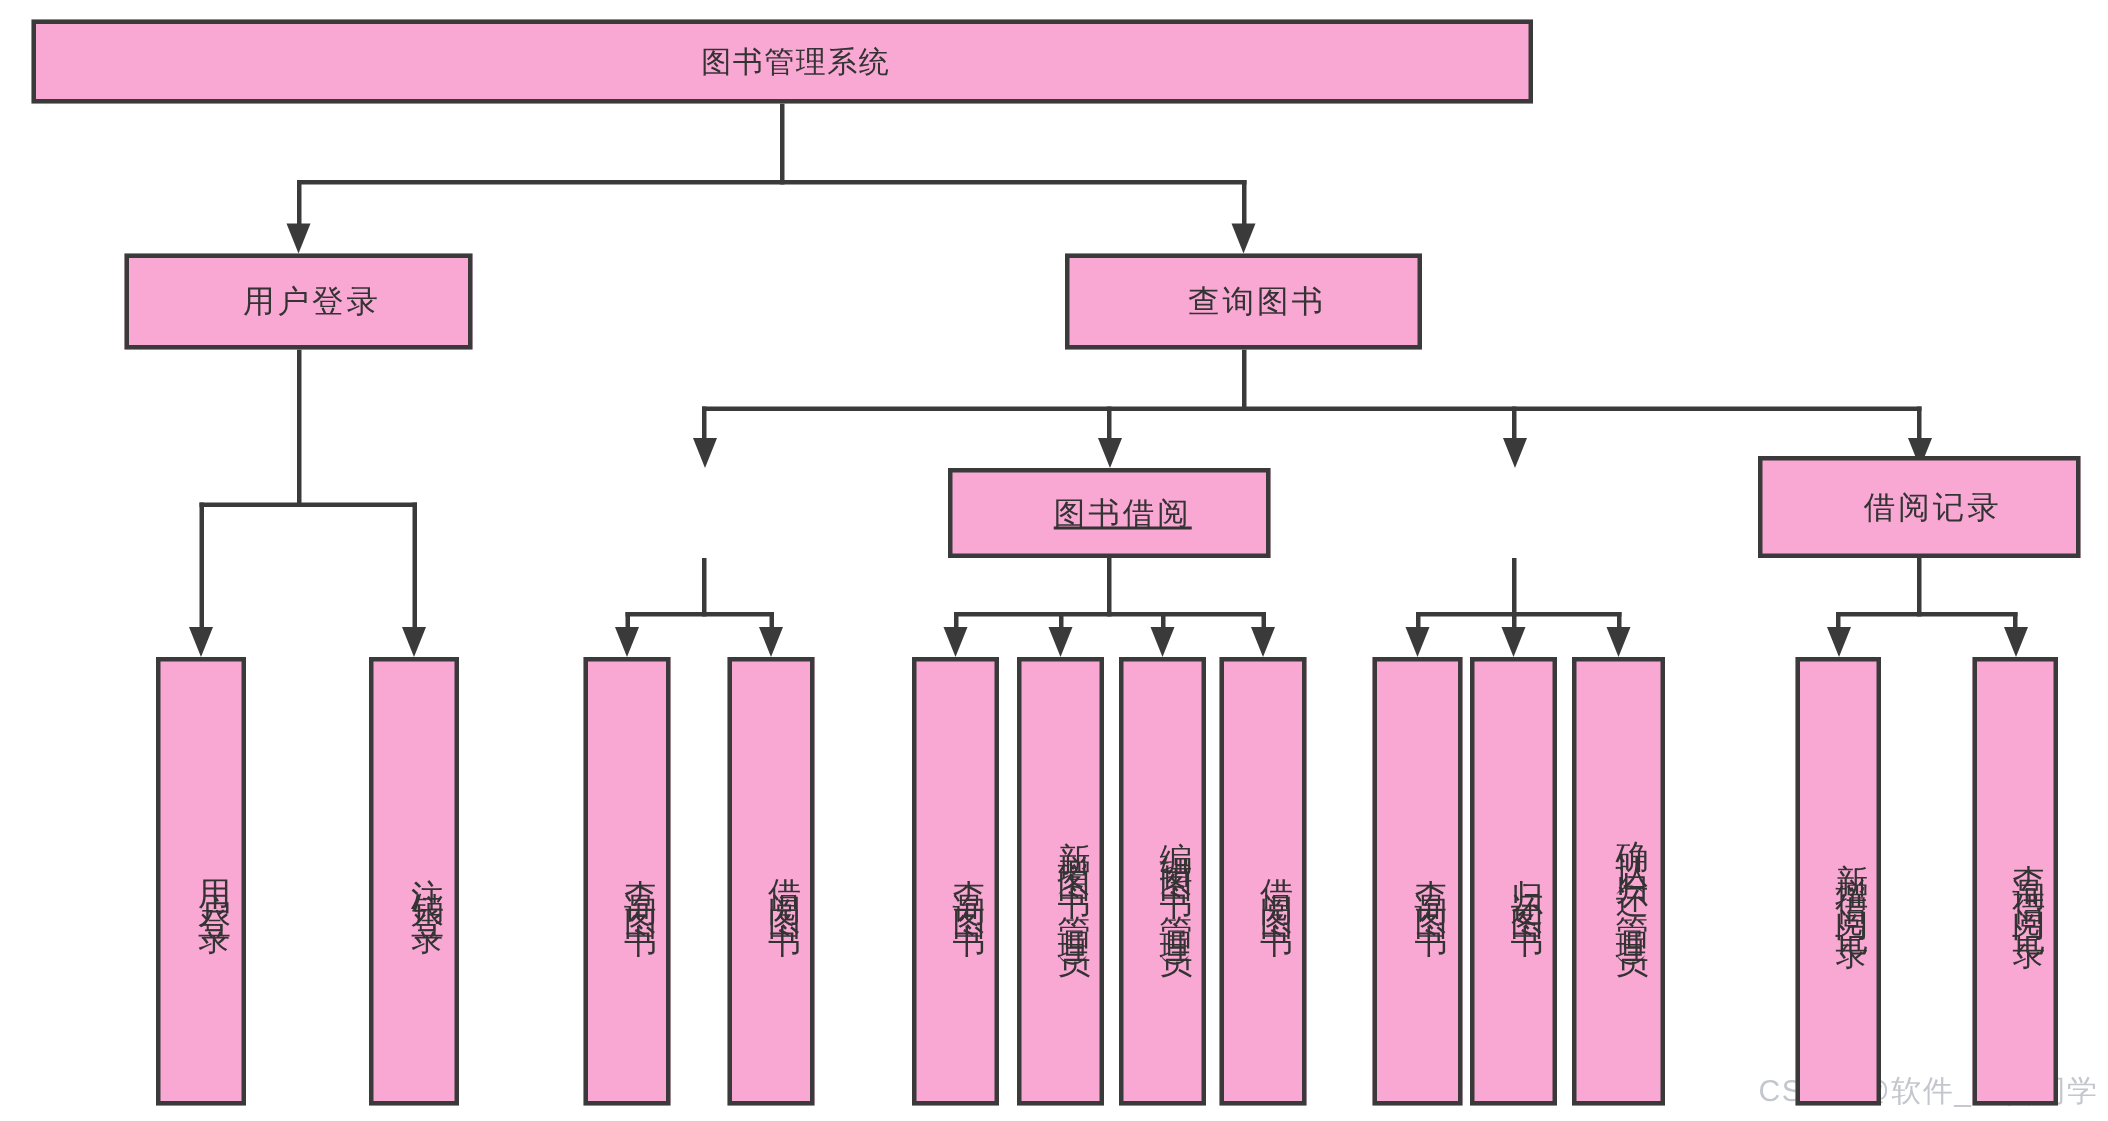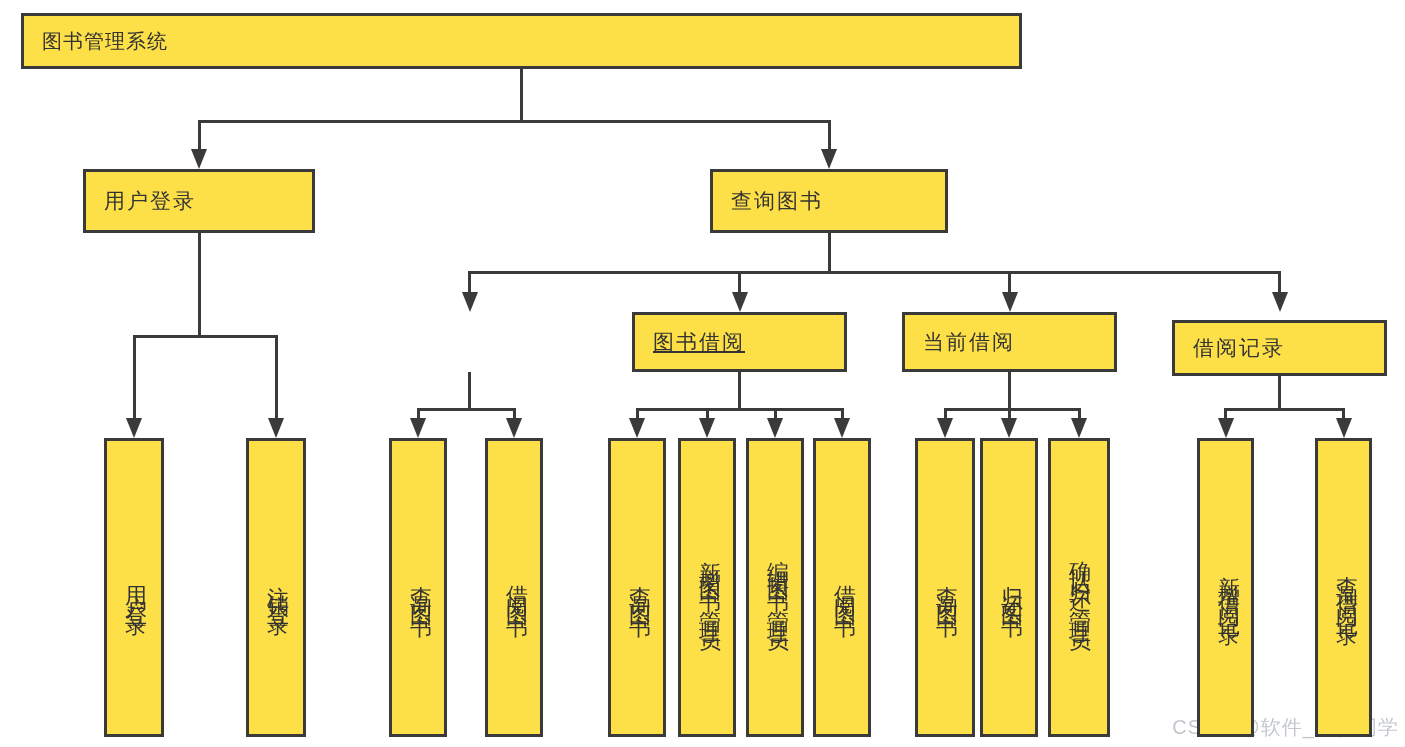--- a/index.html
+++ b/index.html
@@ -12,24 +12,25 @@
   #stage{
     position:relative;
     width:1405px;height:747px;
     background:var(--bg);
     font-family:"Liberation Sans","DejaVu Sans",sans-serif;
     overflow:hidden;
   }
   .node{
     position:absolute;
     box-sizing:border-box;
-    background:#fde047;
+    background:#f9a8d4;
     border:3px solid var(--line);
     display:flex;
     align-items:center;
+    justify-content:center;
     color:var(--text);
     padding-left:18px;
   }
   .node .label{
     font-size:21px;
     letter-spacing:2px;
     white-space:nowrap;
     color:var(--text);
   }
   .node.vertical .label{
@@ -133,24 +134,21 @@
     </div>
     <div class="node vertical" style="left: 104px; top: 438px; width: 60px; height: 299px;">
       <span class="label">用户登录</span>
     </div>
     <div class="node vertical" style="left: 246px; top: 438px; width: 60px; height: 299px;">
       <span class="label">注销登录</span>
     </div>
     <div class="node" style="left: 632px; top: 312px; width: 215px; height: 60px; text-decoration: underline;">
       <span class="label">图书借阅</span>
     </div>
-    <div class="node" style="left: 902px; top: 312px; width: 215px; height: 60px;">
-      <span class="label">当前借阅</span>
-    </div>
-    <div class="node" style="left: 1172px; top: 320px; width: 215px; height: 56px;">
+    <div class="node" style="left: 1172px; top: 304px; width: 215px; height: 68px;">
       <span class="label">借阅记录</span>
     </div>
     <div class="node vertical" style="left: 389px; top: 438px; width: 58px; height: 299px;">
       <span class="label">查询图书</span>
     </div>
     <div class="node vertical" style="left: 485px; top: 438px; width: 58px; height: 299px;">
       <span class="label">借阅图书</span>
     </div>
     <div class="node vertical" style="left: 608px; top: 438px; width: 58px; height: 299px;">
       <span class="label">查询图书</span>

